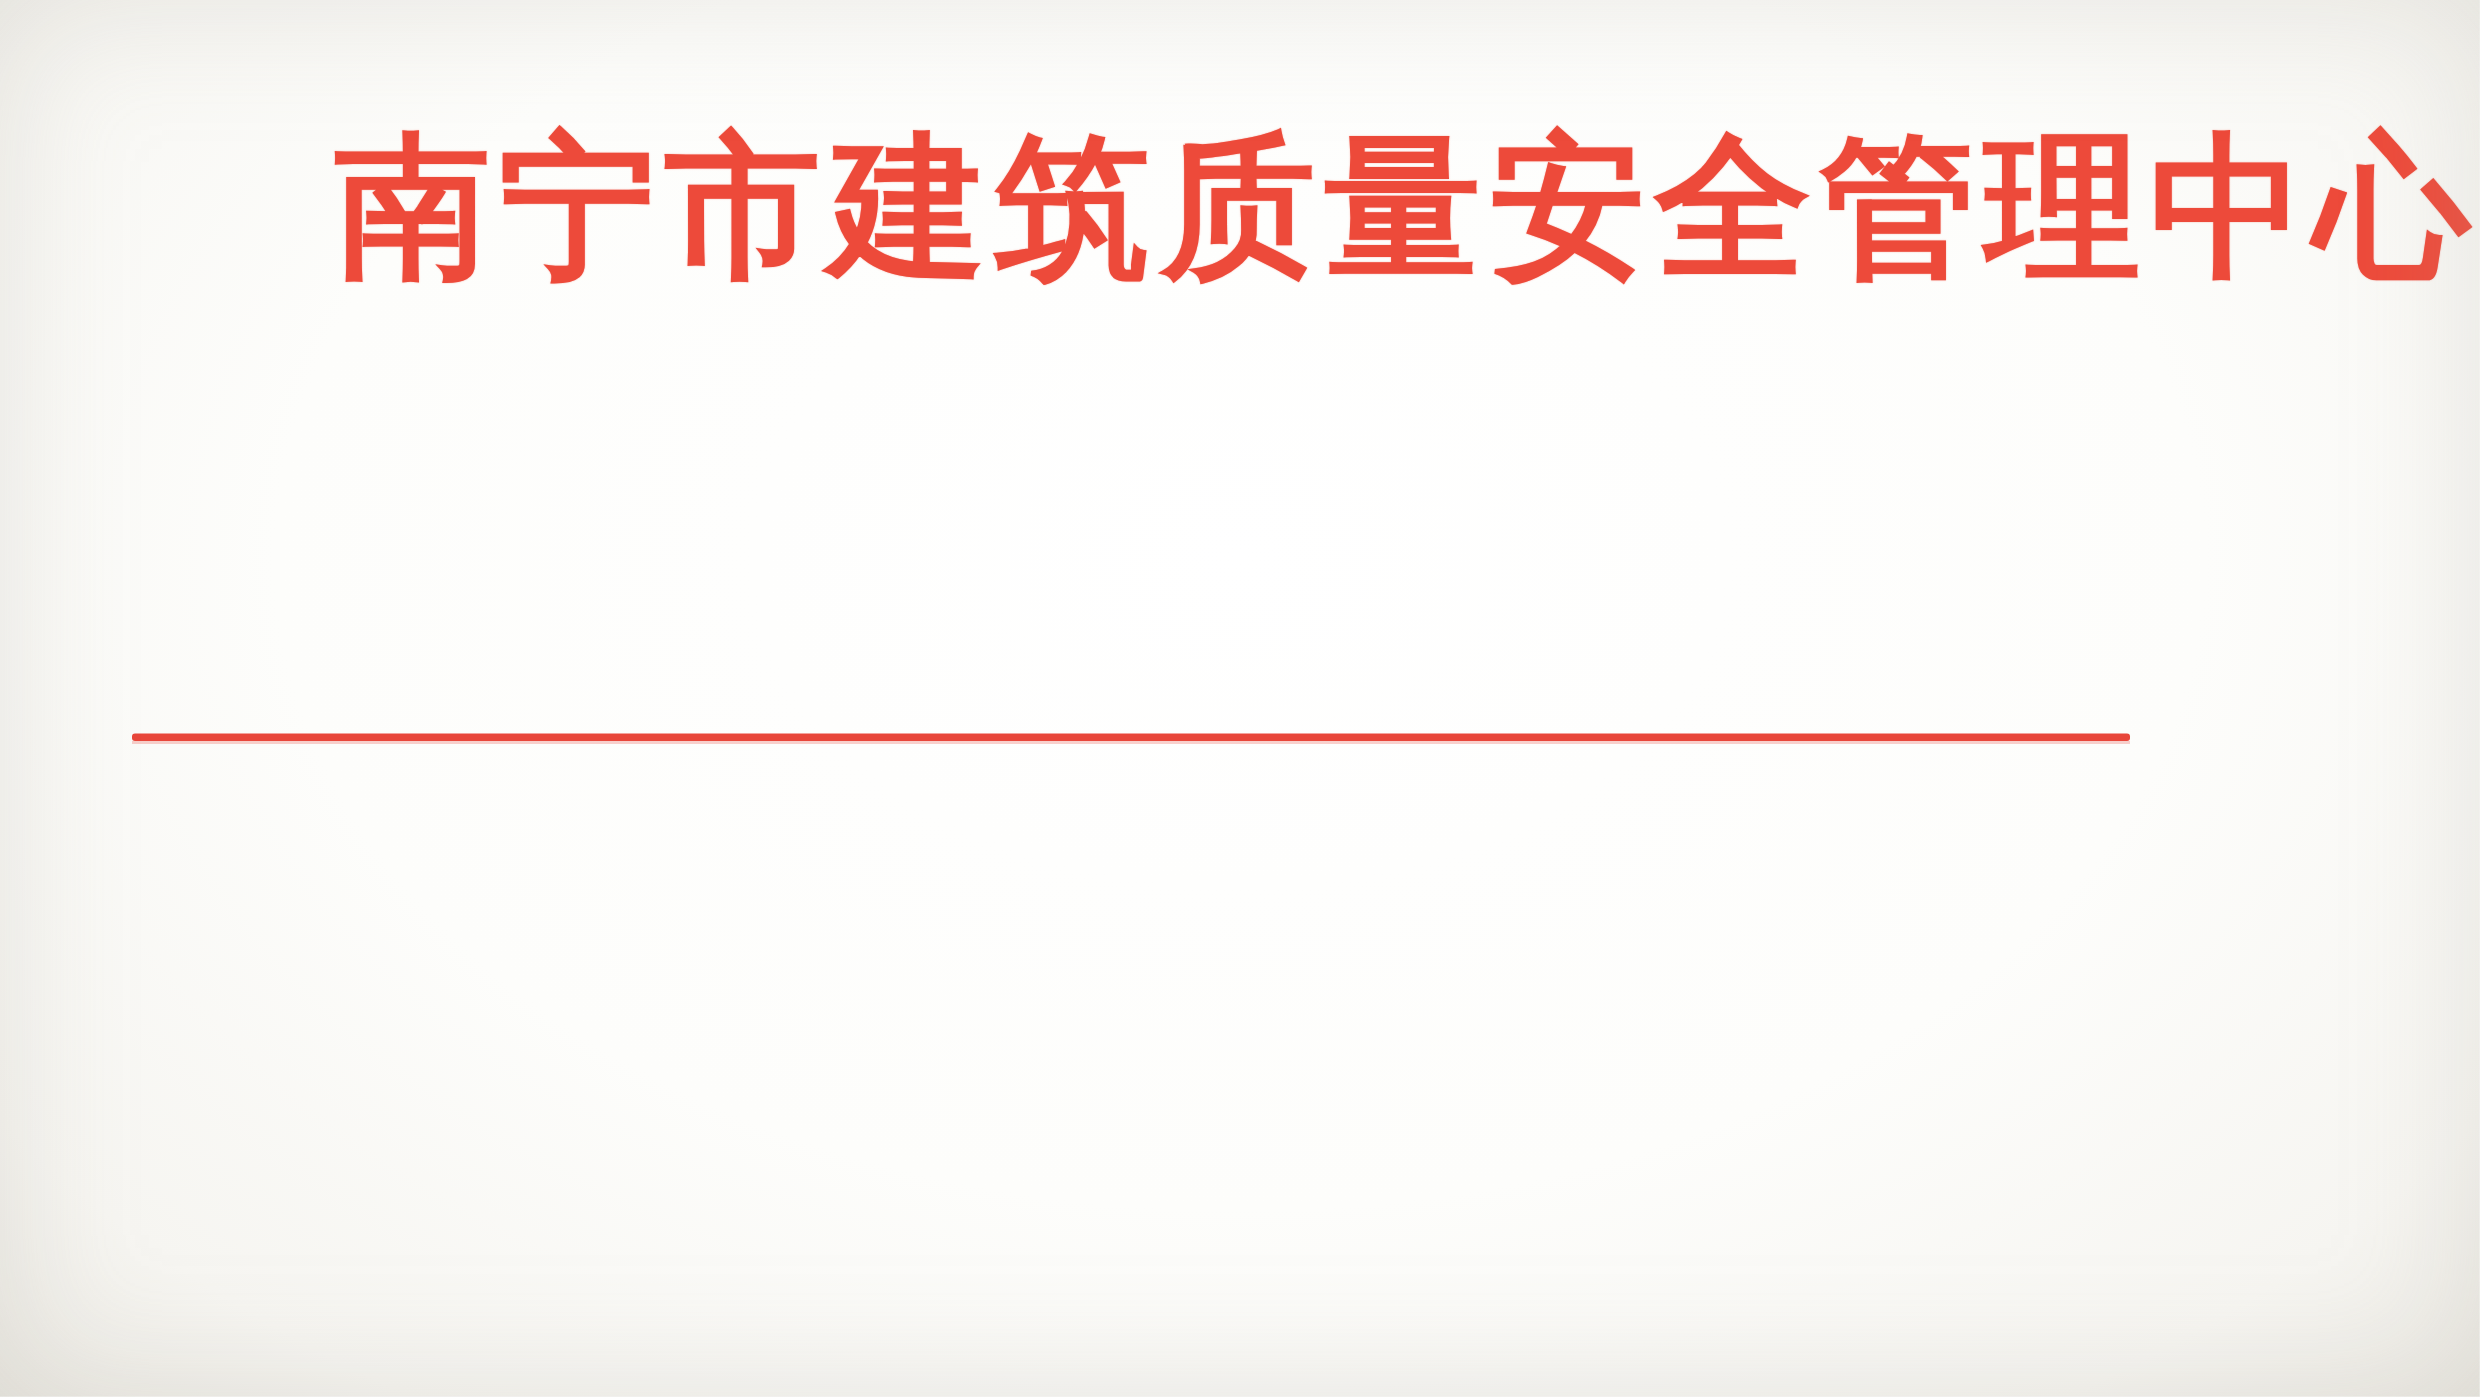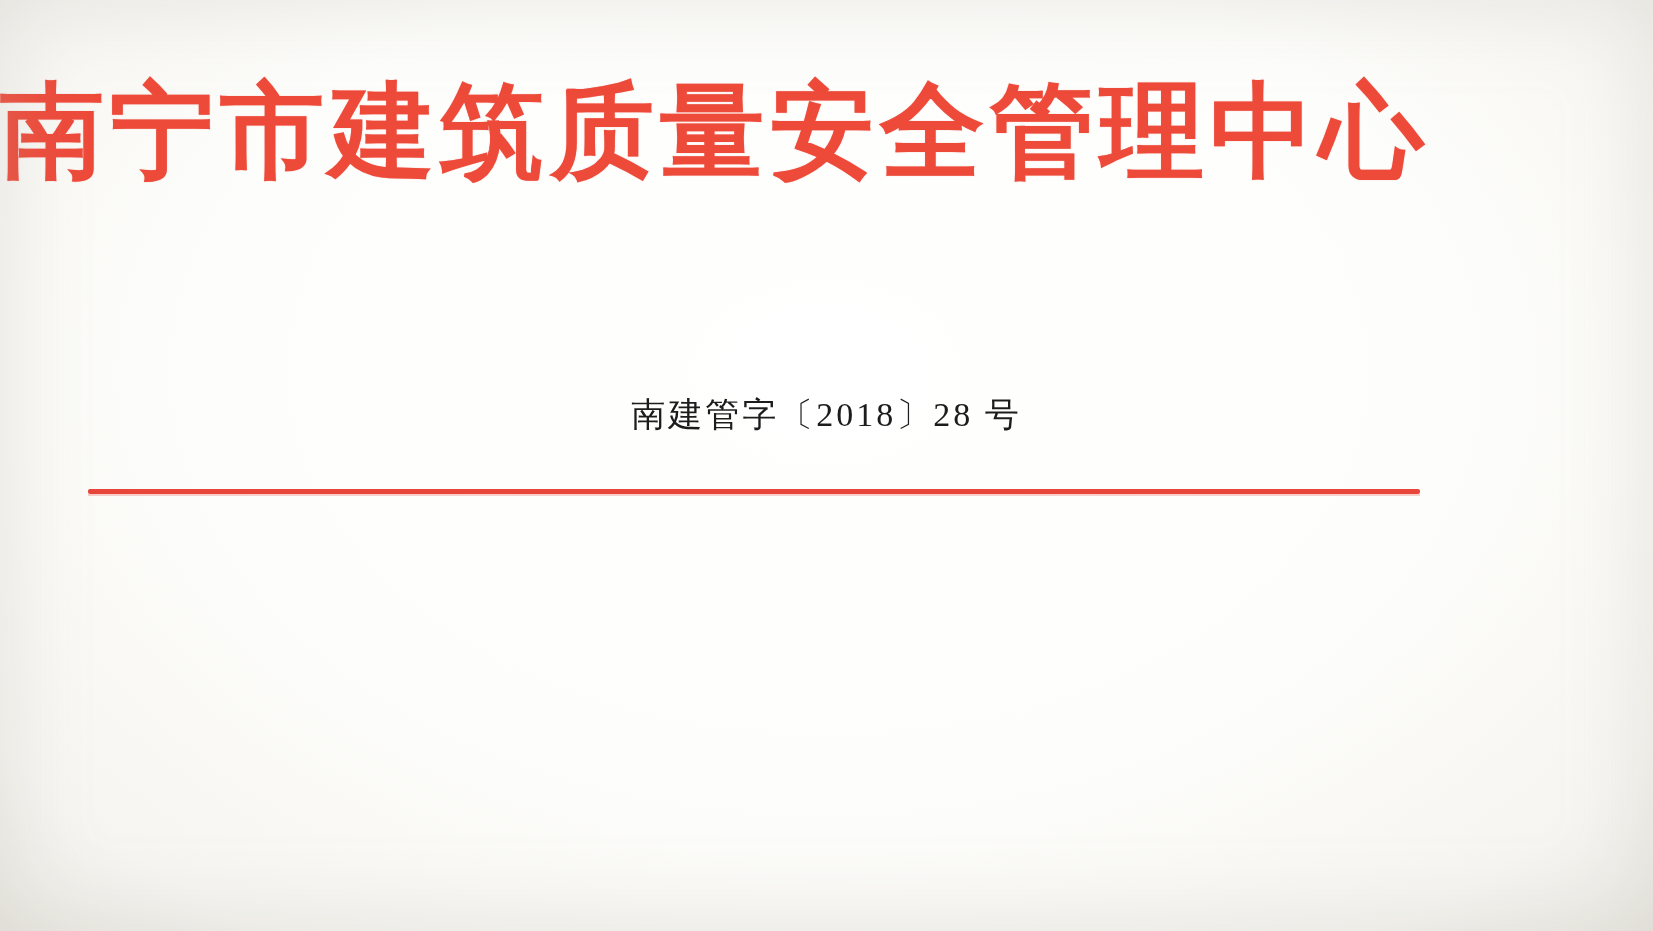--- a/index.html
+++ b/index.html
@@ -26,23 +26,23 @@
     position: absolute;
     inset: 0;
     pointer-events: none;
     box-shadow: inset 0 0 90px rgba(180,175,165,0.28);
   }
   .masthead {
     position: absolute;
     top: 78px;
     left: 0;
     width: 1653px;
-    text-align: left;
+    text-align: right;
     color: #ed4a3a;
-    font-family: Liberation Mono, monospace;
+    font-family: Liberation Sans, sans-serif;
     font-weight: 700;
     font-size: 104px;
     letter-spacing: 6px;
     line-height: 1.18;
     white-space: nowrap;
     text-shadow: 0 0 1px rgba(237,74,58,0.55);
   }
   .doc-number {
     position: absolute;
     top: 392px;
@@ -91,18 +91,17 @@
     white-space: nowrap;
   }
 </style>
 </head>
 <body>
 
 <div class="page">
 
   <div class="masthead">南宁市建筑质量安全管理中心</div>
 
-  <div class="doc-number">南建管字〔2018〕28 号</div>
 
   <div class="red-rule"></div>
 
 
 </div>
 
 </body></html>

